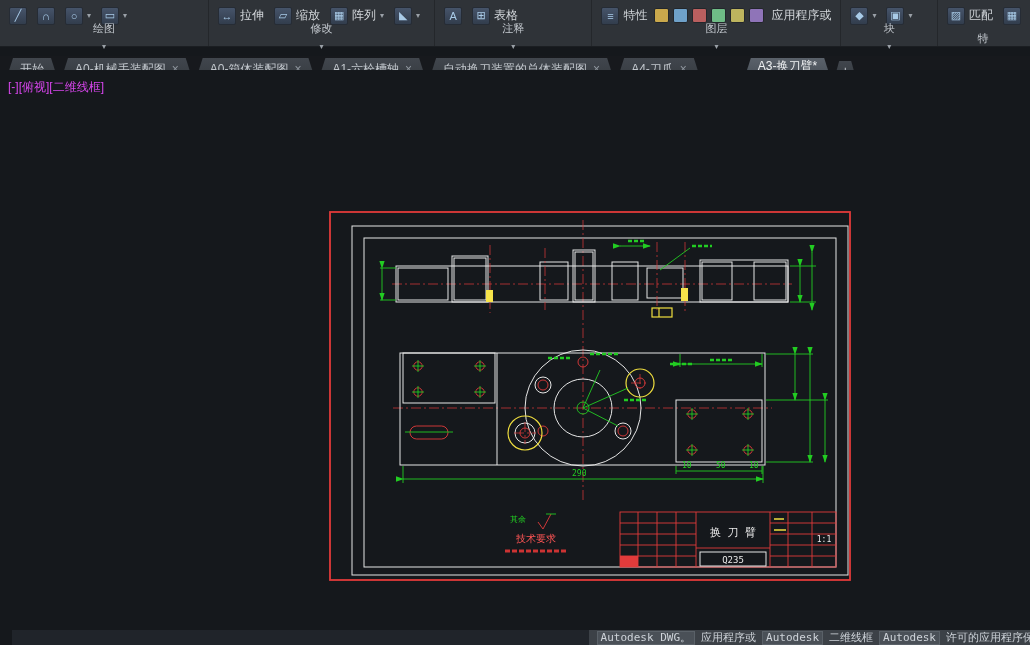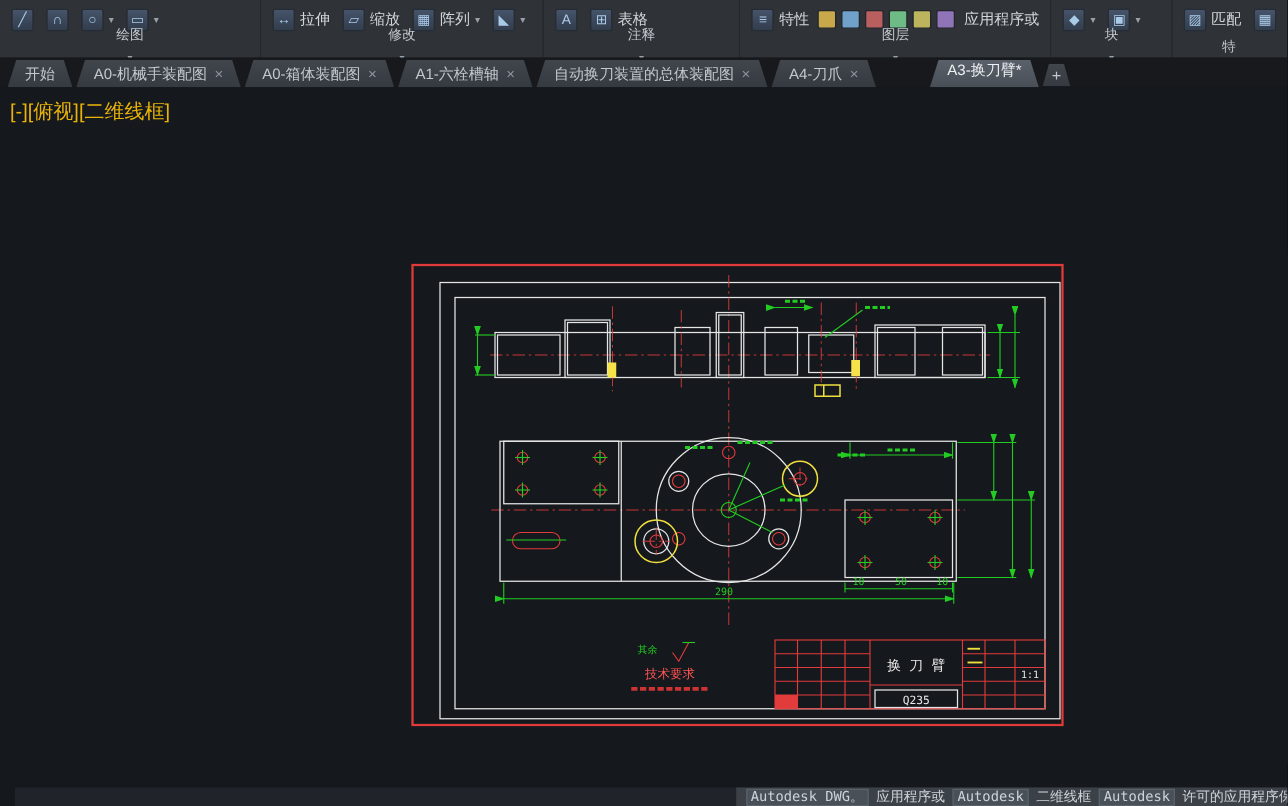--- a/index.html
+++ b/index.html
@@ -19,36 +19,36 @@
   .ricon{width:16px;height:16px;display:inline-flex;align-items:center;justify-content:center;
          font-size:11px;color:#a9cbe8;background:linear-gradient(#46546a,#323d4d);
          border:1px solid #262c35;border-radius:2px;flex:none;}
   .dd-small{font-size:8px;color:#9aa0a7;}
   .mini{width:13px;height:13px;border-radius:2px;border:1px solid #22262b;flex:none;}
   .mini1{background:#c9a84c}.mini2{background:#6fa1c9}.mini3{background:#b95f5f}
   .mini4{background:#6fbb86}.mini5{background:#bdb45e}.mini6{background:#8f74b8}
   .panel-right .panel-label{justify-content:flex-end;padding-right:2px;overflow:hidden;}
 
   
-  .tabbar{position:absolute;top:46px;left:0;width:1030px;height:24px;background:#17191d;
+  .tabbar{position:absolute;top:56px;left:0;width:1030px;height:24px;background:#17191d;
           display:flex;align-items:flex-end;padding-left:6px;box-sizing:border-box;}
   .tab{height:22px;display:flex;align-items:center;gap:6px;padding:0 14px;margin-right:3px;
        font-size:12px;color:#c3c8ce;background:linear-gradient(#41464d,#353a40);
        clip-path:polygon(7px 0,calc(100% - 7px) 0,100% 100%,0 100%);cursor:default;white-space:nowrap;}
   .tab.active{background:linear-gradient(#5a616a,#474e56);color:#eef0f2;flex-direction:column;}
   .tab-close{font-size:12px;color:#8f969e;line-height:1;cursor:default;}
   .tab.active .tab-close{color:#c9ced4;}
   .tab-gap{width:40px;flex:none;}
   .tab-new{height:18px;width:22px;margin-bottom:1px;display:flex;align-items:center;justify-content:center;
            background:linear-gradient(#41464d,#353a40);color:#c3c8ce;font-size:13px;
            clip-path:polygon(5px 0,calc(100% - 5px) 0,100% 100%,0 100%);cursor:default;}
 
   
   .canvas{position:absolute;top:70px;left:0;width:1030px;height:560px;background:#15181c;}
-  .vp-controls{position:absolute;top:9px;left:8px;font-size:16px;color:#eab308;z-index:5;letter-spacing:0;}
+  .vp-controls{position:absolute;top:9px;left:8px;font-size:12px;color:#d946ef;z-index:5;letter-spacing:0;}
   .vp-controls span{cursor:default;}
   .canvas svg{position:absolute;top:0;left:0;}
 
   
   .statusbar{position:absolute;top:630px;left:0;width:1030px;height:15px;background:#20242a;
              display:flex;justify-content:flex-end;align-items:stretch;margin-left:12px;}
   .status-msg{display:flex;align-items:center;gap:6px;background:#3c4147;padding:0 8px;
               font:11px "DejaVu Sans Mono",monospace;color:#ced3d9;white-space:nowrap;}
   .status-msg .hl{background:#4a5057;border:1px solid #5a6168;padding:0 3px;line-height:12px;}
 

